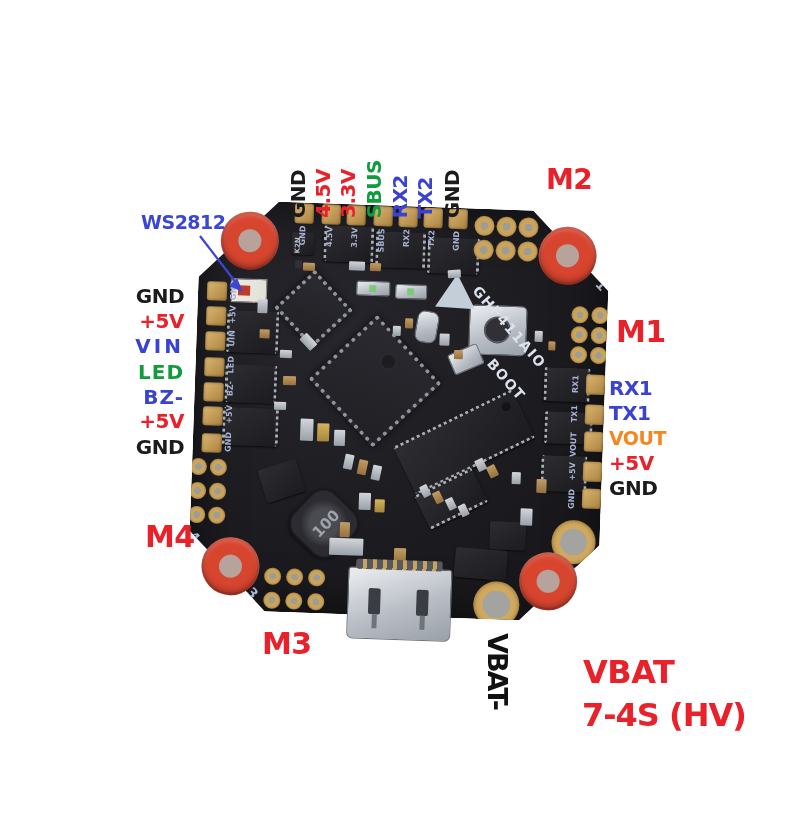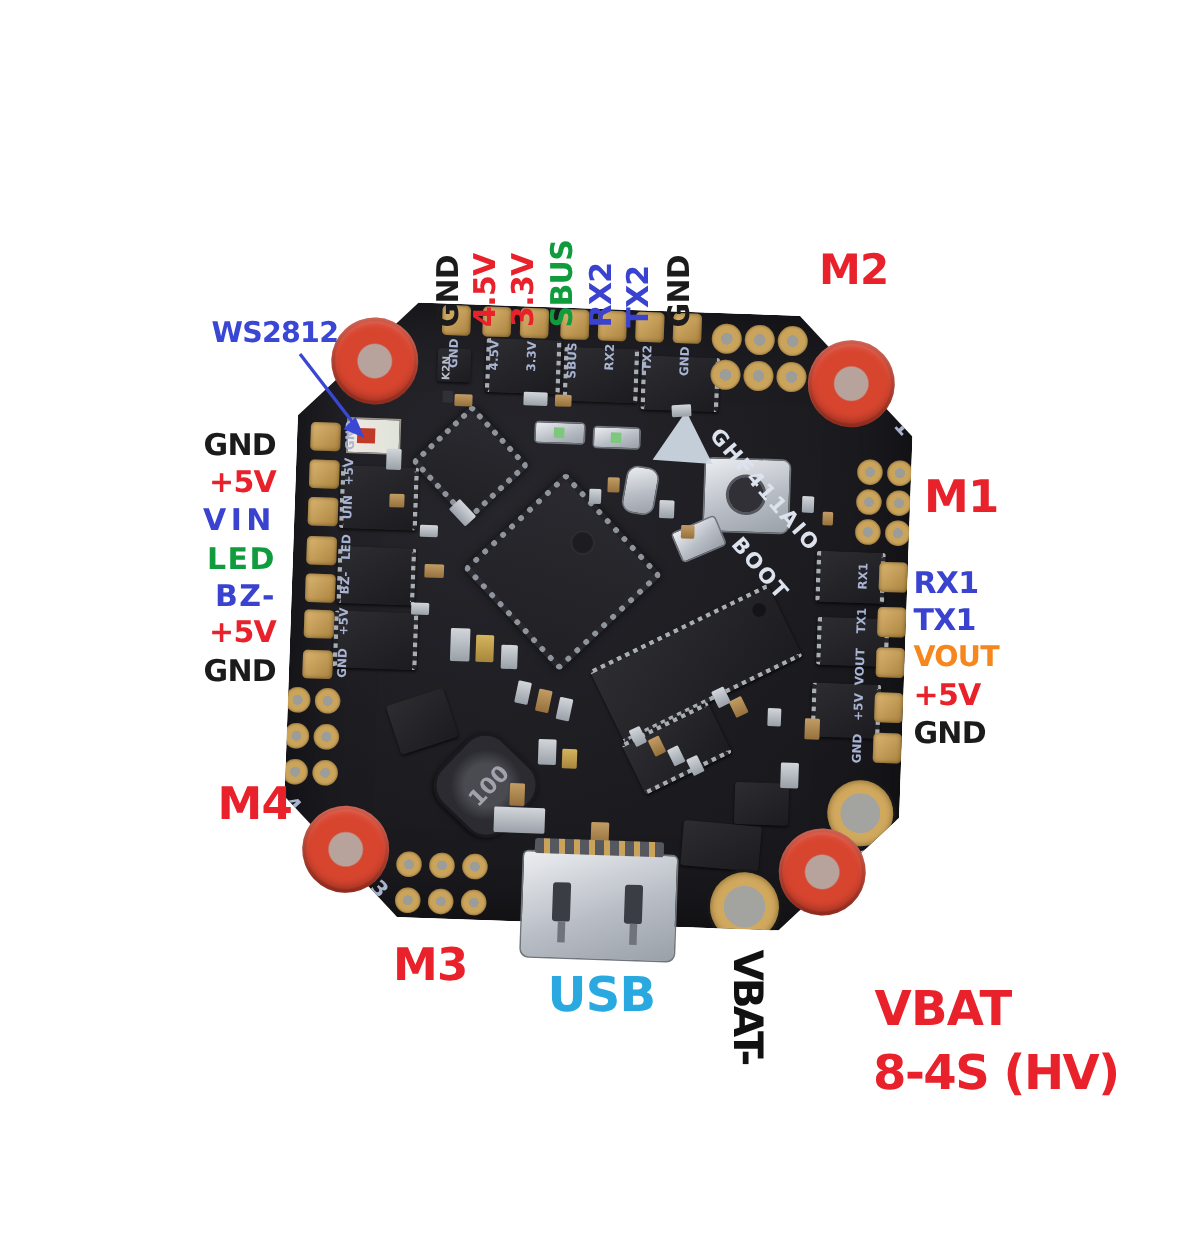--- a/index.html
+++ b/index.html
@@ -260,18 +260,17 @@
   <span class="lbl" style="left: 145px; top: 483px; font-size: 30px; color: rgb(232, 33, 43); margin-top: 36px;">M4</span>
   <span class="lbl" style="left: 616px; top: 314px; font-size: 30px; color: rgb(232, 33, 43);">M1</span>
 
   <span class="lbl" style="left: 609px; top: 376px; font-size: 20px; color: rgb(58, 67, 207);">RX1</span>
   <span class="lbl" style="left: 609px; top: 401px; font-size: 20px; color: rgb(58, 67, 207);">TX1</span>
   <span class="lbl" style="left: 609px; top: 427px; font-size: 19px; color: rgb(245, 135, 30);">VOUT</span>
   <span class="lbl" style="left: 609px; top: 451px; font-size: 20px; color: rgb(232, 33, 43);">+5V</span>
   <span class="lbl" style="left: 609px; top: 476px; font-size: 20px; color: rgb(27, 27, 27);">GND</span>
 
   <span class="lbl" style="left: 262px; top: 626px; font-size: 30px; color: rgb(232, 33, 43);">M3</span>
-  <span class="lbl" style="left: 365px; top: 644px; font-size: 32px; color: rgb(41, 169, 224);">USB</span>
   <span class="lbl vdown" style="left: 482px; top: 633px; font-size: 27px; letter-spacing: -2px; color: rgb(17, 17, 17);">VBAT-</span>
   <span class="lbl" style="left: 583px; top: 653px; font-size: 32px; color: rgb(232, 33, 43);">VBAT</span>
-  <span class="lbl" style="left: 582px; top: 696px; font-size: 32px; letter-spacing: -1px; color: rgb(232, 33, 43);">8-4S (HV)</span>
+  <span class="lbl" style="left: 582px; top: 696px; font-size: 32px; letter-spacing: -1px; color: rgb(232, 33, 43);">7-4S (HV)</span>
 
 </div>
 
 </body></html>

